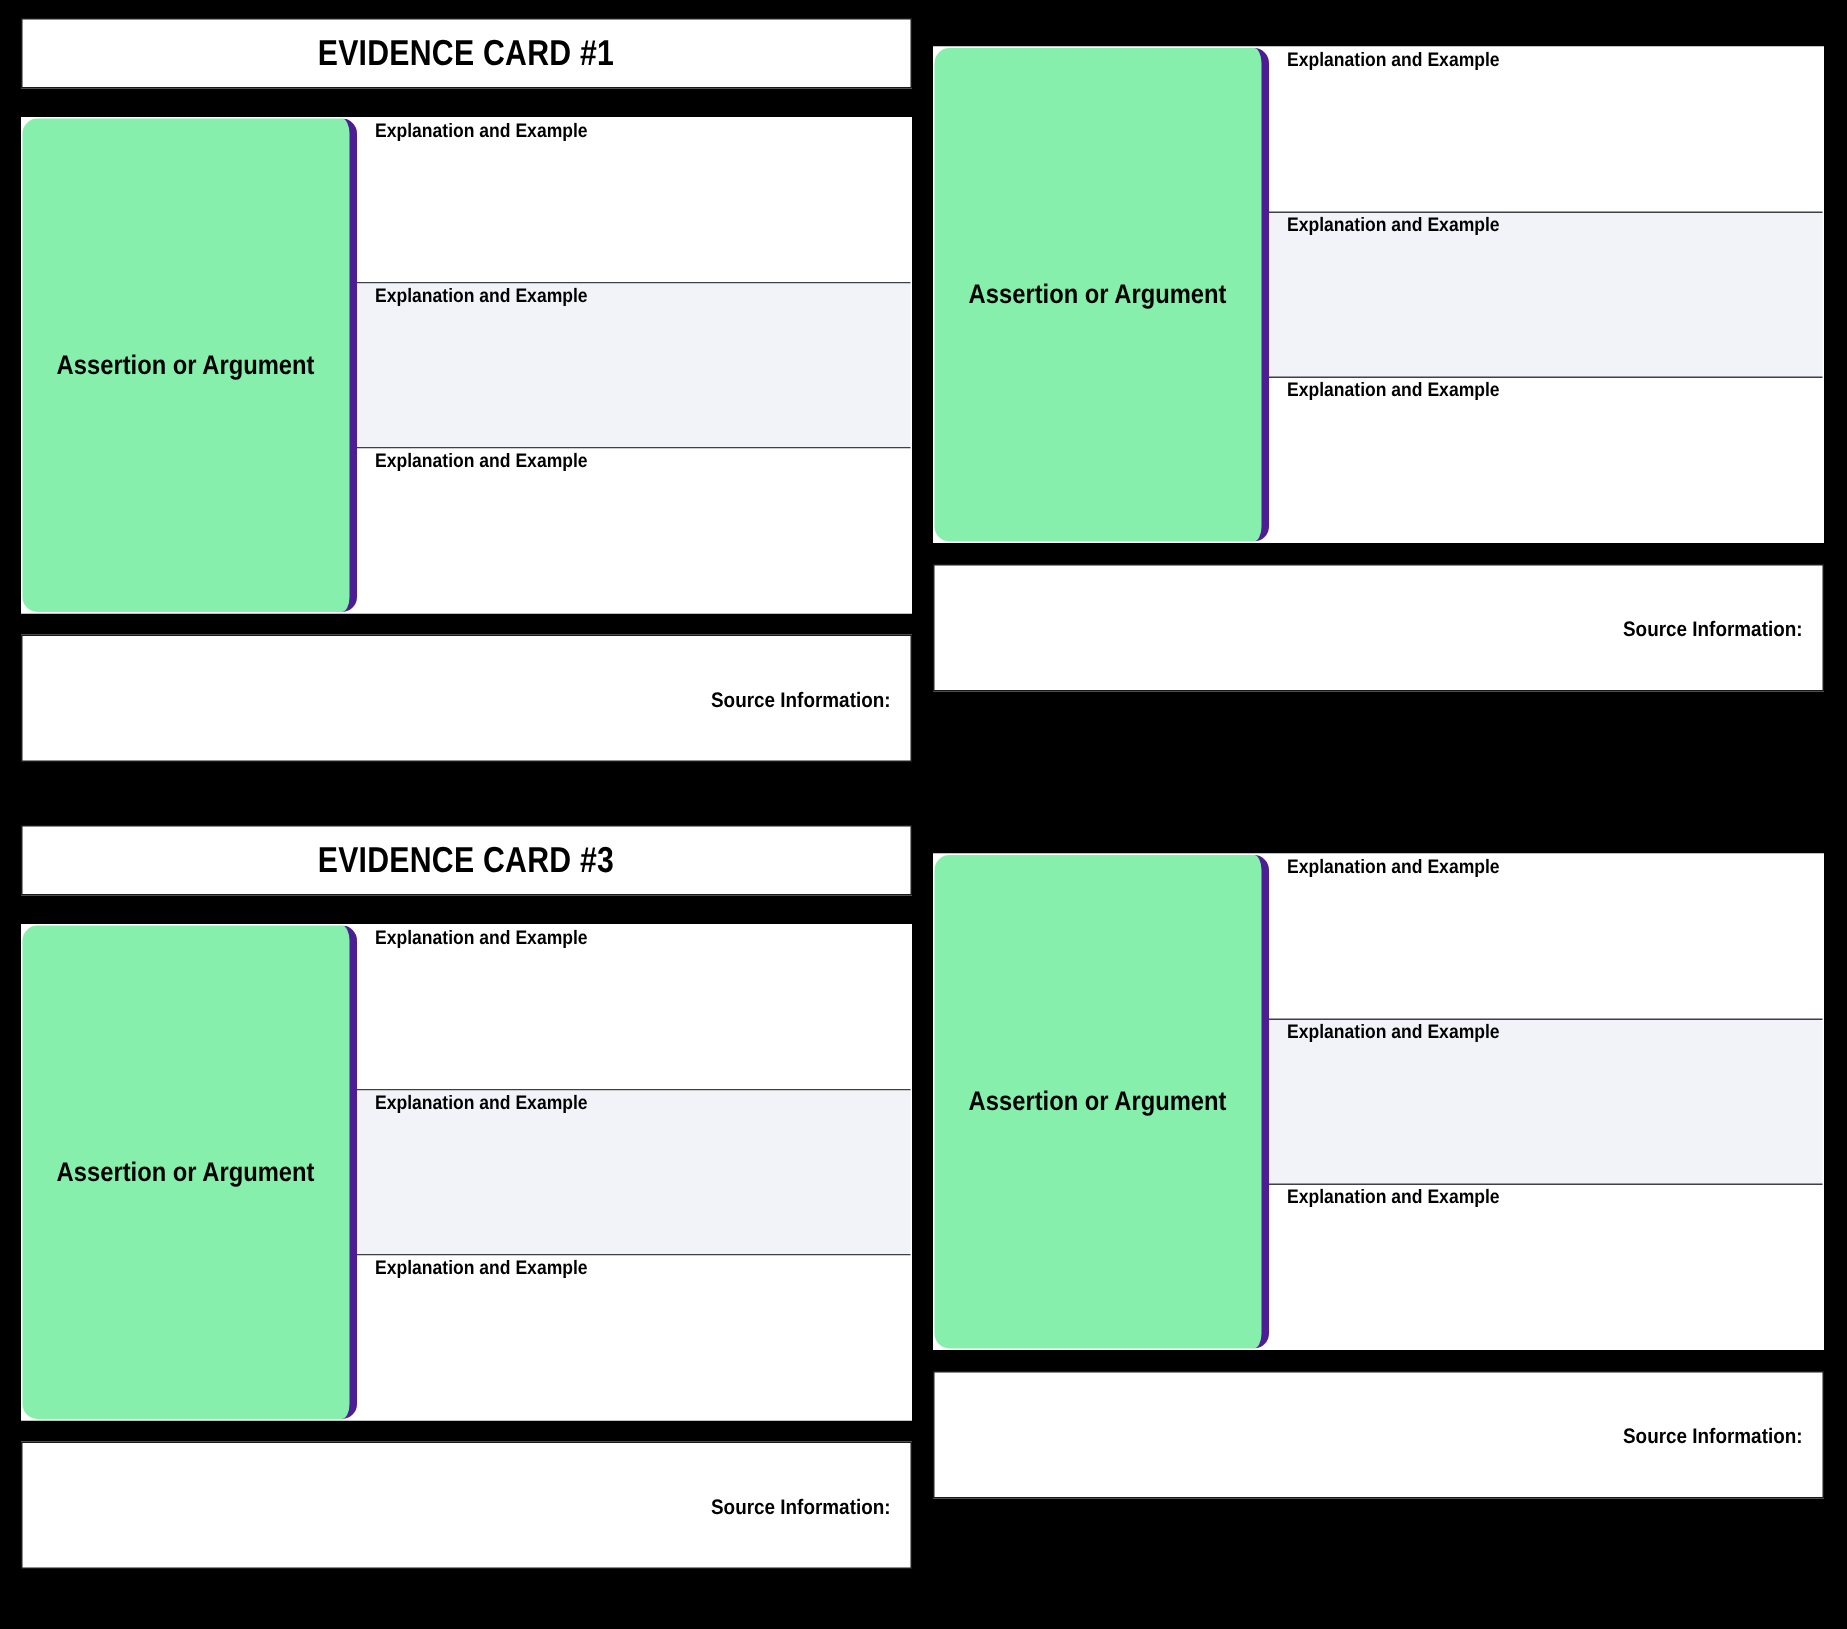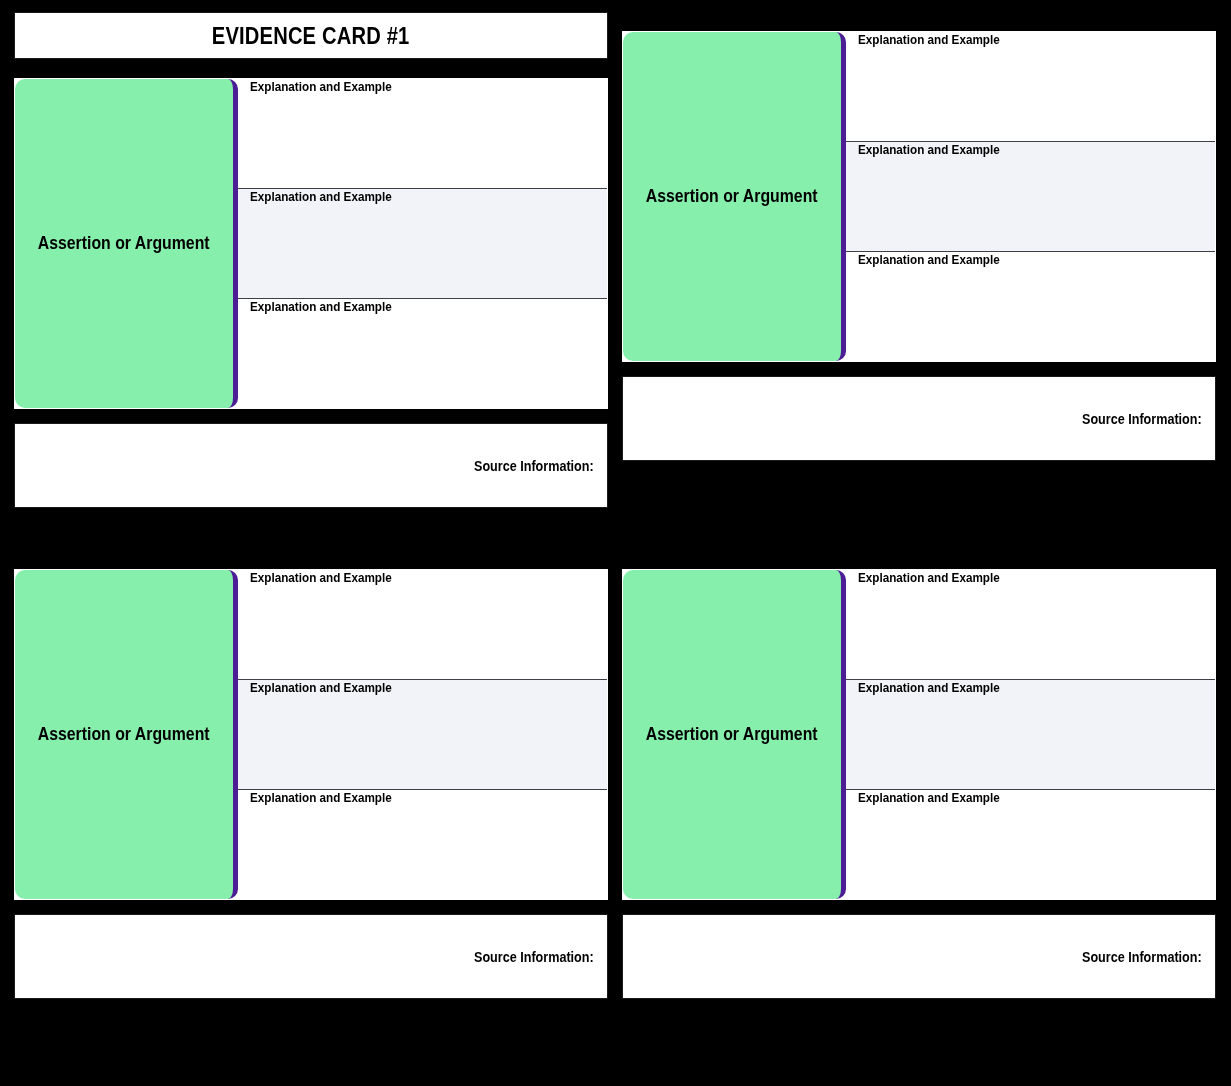--- a/index.html
+++ b/index.html
@@ -184,20 +184,23 @@
           <div class="explanation-label">Explanation and Example</div>
         </div>
       </div>
     </div>
     <div class="card-source">
       <div class="source-label">Source Information:</div>
     </div>
   </div>
 
   <div class="card col-left row-bottom">
+    <div class="card-header">
+      <div class="card-header-title">EVIDENCE CARD #3</div>
+    </div>
     <div class="card-body">
       <div class="assertion-cell">
         <div class="assertion-label">Assertion or Argument</div>
       </div>
       <div class="explanations">
         <div class="explanation-cell">
           <div class="explanation-label">Explanation and Example</div>
         </div>
         <div class="explanation-cell shaded">
           <div class="explanation-label">Explanation and Example</div>

